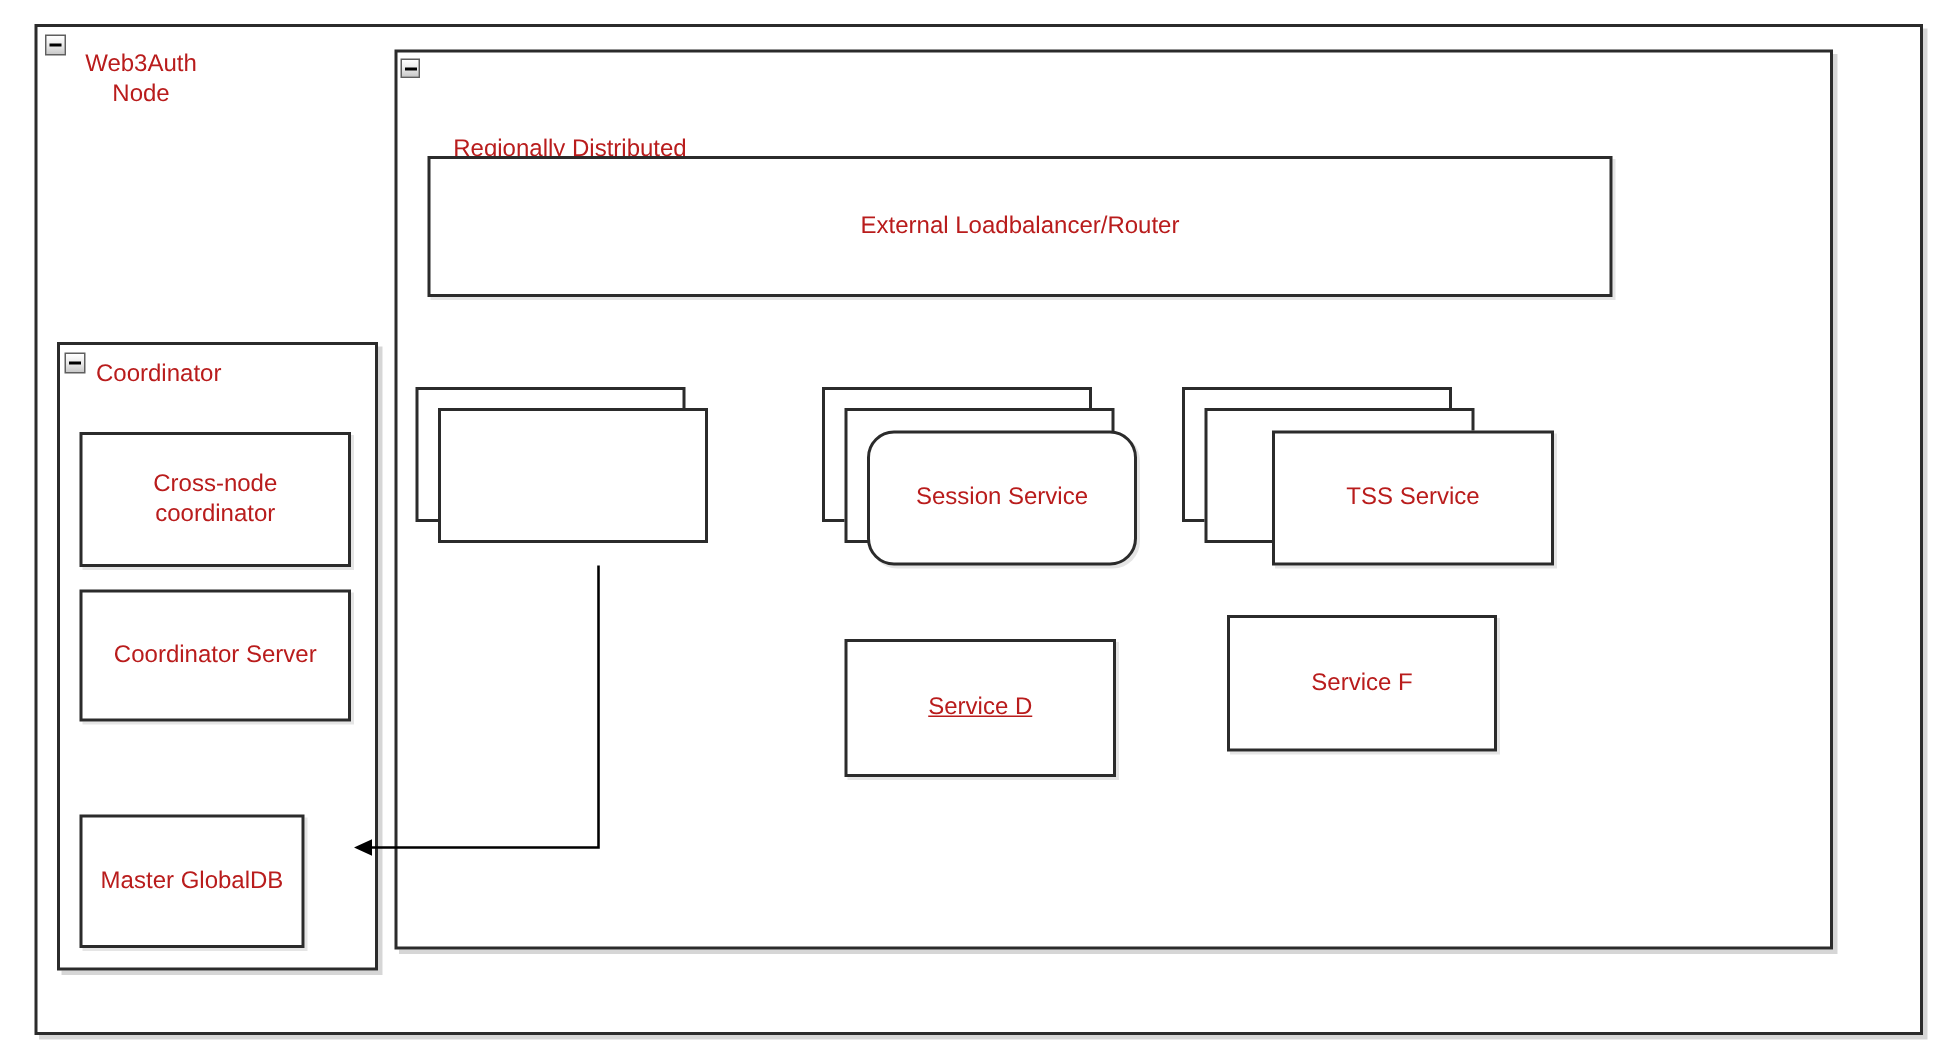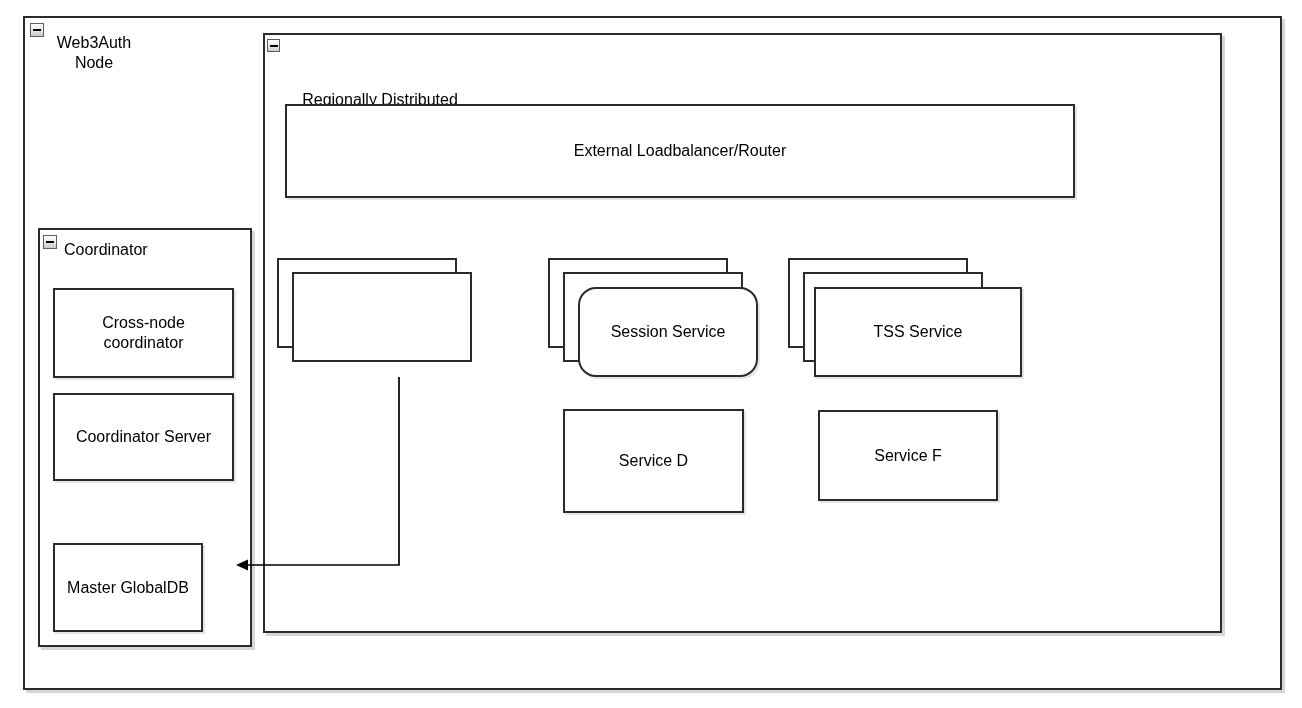--- a/index.html
+++ b/index.html
@@ -1,18 +1,18 @@
 <!DOCTYPE html>
 <html><head>
 <meta charset="utf-8">
 <style>
   html,body{margin:0;padding:0;background:#ffffff;}
   .canvas{
     position:relative;width:1302px;height:708px;background:#ffffff;
-    font-family:"Liberation Sans",sans-serif;color:#000000;overflow:hidden;
+    font-family:"Liberation Sans",sans-serif;color:#b91c1c;overflow:hidden;
   }
   .rect{
     position:absolute;box-sizing:border-box;background:#ffffff;
     border:2px solid #2b2b2b;
   }
   .container{box-shadow:3px 3px 0 rgba(0,0,0,0.16);}
   .shape{box-shadow:2px 2px 0 rgba(0,0,0,0.10);}
   .box{
     display:flex;align-items:center;justify-content:center;
     text-align:center;font-size:16px;line-height:20px;white-space:pre-line;
@@ -57,25 +57,25 @@
   <div class="rect" style="left:292px;top:272px;width:180px;height:90px;"></div>
 
   <div class="rect" style="left:548px;top:258px;width:180px;height:90px;"></div>
   <div class="rect" style="left:563px;top:272px;width:180px;height:90px;"></div>
   <div class="rect shape box" style="left:578px;top:287px;width:180px;height:90px;border-radius:18px;">
     <span>Session Service</span>
   </div>
 
   <div class="rect" style="left:788px;top:258px;width:180px;height:90px;"></div>
   <div class="rect" style="left:803px;top:272px;width:180px;height:90px;"></div>
-  <div class="rect shape box" style="left:814px;top:287px;width:208px;height:90px;">
+  <div class="rect shape box" style="left:848px;top:287px;width:188px;height:90px;">
     <span>TSS Service</span>
   </div>
 
-  <div class="rect shape box" style="left:563px;top:409px;width:181px;height:104px;">
+  <div class="rect shape box" style="left:563px;top:426px;width:181px;height:92px;text-decoration:underline;">
     <span>Service D</span>
   </div>
 
   <div class="rect shape box" style="left:818px;top:410px;width:180px;height:91px;">
     <span>Service F</span>
   </div>
 
   <div class="rect container" style="left:38px;top:228px;width:214px;height:419px;"></div>
   <div class="collapse" style="left:43px;top:235px;">
       <span class="minus"></span>

